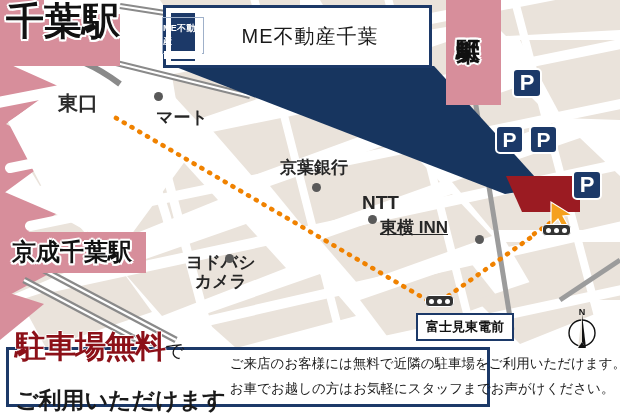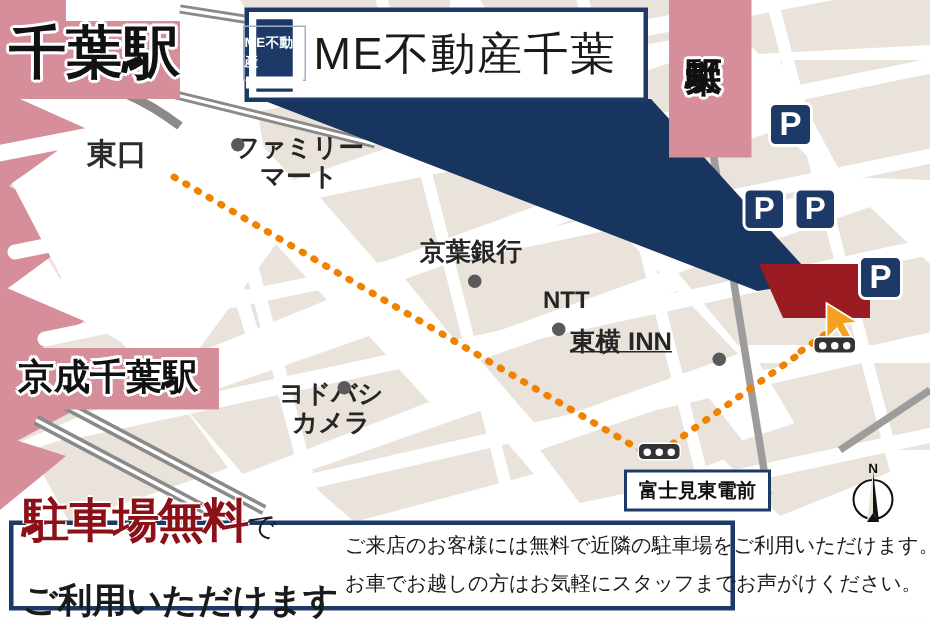--- a/index.html
+++ b/index.html
@@ -32,21 +32,21 @@
   
   #logo-box{position:absolute;left:163px;top:5px;width:269px;height:63px;background:#fff;
      border:3px solid #1C3968;box-sizing:border-box;display:flex;align-items:center;}
   #logo-mark{width:24px;height:48px;margin-left:5px;background:#1C3968;border:2px solid #1C3968;
      box-sizing:border-box;position:relative;display:flex;flex-direction:column;
      align-items:center;justify-content:flex-start;}
   #logo-mark .inner{border:1px solid #9fb0c9;width:40px;height:38px;margin-top:2px;
      display:flex;align-items:center;justify-content:center;}
   #logo-mark .lm-text{color:#fff;font-size:9px;font-weight:700;letter-spacing:.3px;}
   #logo-mark .lm-bar{width:38px;height:8px;background:#fff;margin-top:-3px;}
-  #logo-title{flex:1;text-align:center;font-size:30px;color:#1a1a1a;letter-spacing:1px;
+  #logo-title{flex:1;text-align:center;font-size:20px;color:#1a1a1a;letter-spacing:1px;
      font-weight:400;padding-right:4px;}
 
   
   #crossing-box{position:absolute;left:396px;top:313px;padding:3px 8px;background:#fff;
      border:2px solid #1C3968;font-size:13px;font-weight:700;color:#111;white-space:nowrap;margin-left:20px;}
 
   
   #banner{position:absolute;left:6px;top:347px;width:484px;height:60px;background:#fff;
      border:3px solid #1C3968;box-sizing:border-box;display:flex;align-items:center;}
   #banner-left{width:232px;padding-left:6px;box-sizing:border-box;}
@@ -155,48 +155,48 @@
     <g stroke="#F08200" stroke-width="4.6" fill="none" stroke-linecap="round" stroke-dasharray="1 8">
       <path d="M 116,118 L 432,303"></path>
       <path d="M 441,301 L 530,238"></path>
       <path d="M 534,234 L 556,219"></path>
     </g>
 
     <polygon points="551,202 551,226 558,219 564,230 569,227 563,216 572,215" fill="#F5A01E" stroke="#ffffff" stroke-width="1.2"></polygon>
   </svg>
 
   <div class="station-box" style="left:0px;top:14px;width:120px;height:52px;"></div>
-  <div class="station-text" style="left:6px;top:17px;font-size:38px;">千葉駅</div>
+  <div class="station-text" style="left:6px;top:2px;font-size:38px;">千葉駅</div>
 
   <div class="station-box" style="left:0px;top:232px;width:146px;height:41px;"></div>
   <div class="station-text" style="left:12px;top:240px;font-size:24px;">京成千葉駅</div>
 
   <div class="station-box" style="left:446px;top:0px;width:55px;height:105px;"></div>
   <div class="station-text" style="left:456px;top:20px;font-size:24px;writing-mode:vertical-rl;text-orientation:upright;">栄町駅</div>
 
   <div class="lbl" style="left:58px;top:93px;font-size:20px;">東口</div>
 
   <div class="poi" style="left:156px;top:89px;font-size:17px;">
-    <span>ファミリー</span><br>
+    <br>
     <span>マート</span>
   </div>
   <div class="poi-dot" style="left:154px;top:92px;"></div>
 
   <div class="poi" style="left:280px;top:158px;font-size:17px;">
     <span>京葉銀行</span>
   </div>
   <div class="poi-dot" style="left:312px;top:183px;"></div>
 
   <div class="poi" style="left:186px;top:212px;font-size:17px;margin-top:41px;">
     <span>ヨドバシ</span><br>
     <span>カメラ</span>
   </div>
   <div class="poi-dot" style="left:225px;top:254px;"></div>
 
-  <div class="poi" style="left:362px;top:192px;font-size:16px;">
+  <div class="poi" style="left:362px;top:192px;font-size:19px;">
     <span>NTT</span>
   </div>
   <div class="poi-dot" style="left:368px;top:215px;"></div>
 
   <div class="poi" style="left:380px;top:218px;font-size:17px;text-decoration:underline;">
     <span>東横 INN</span><br>
   </div>
   <div class="poi-dot" style="left:475px;top:235px;"></div>
 
   <div class="p-icon" style="left:512px;top:68px;width:30px;height:30px;font-size:22px;">

